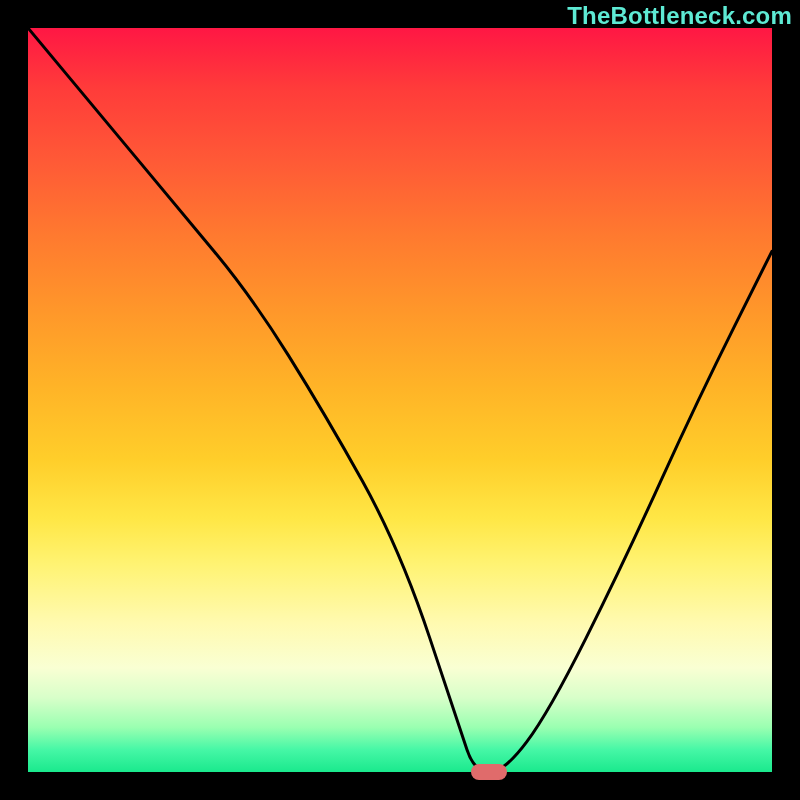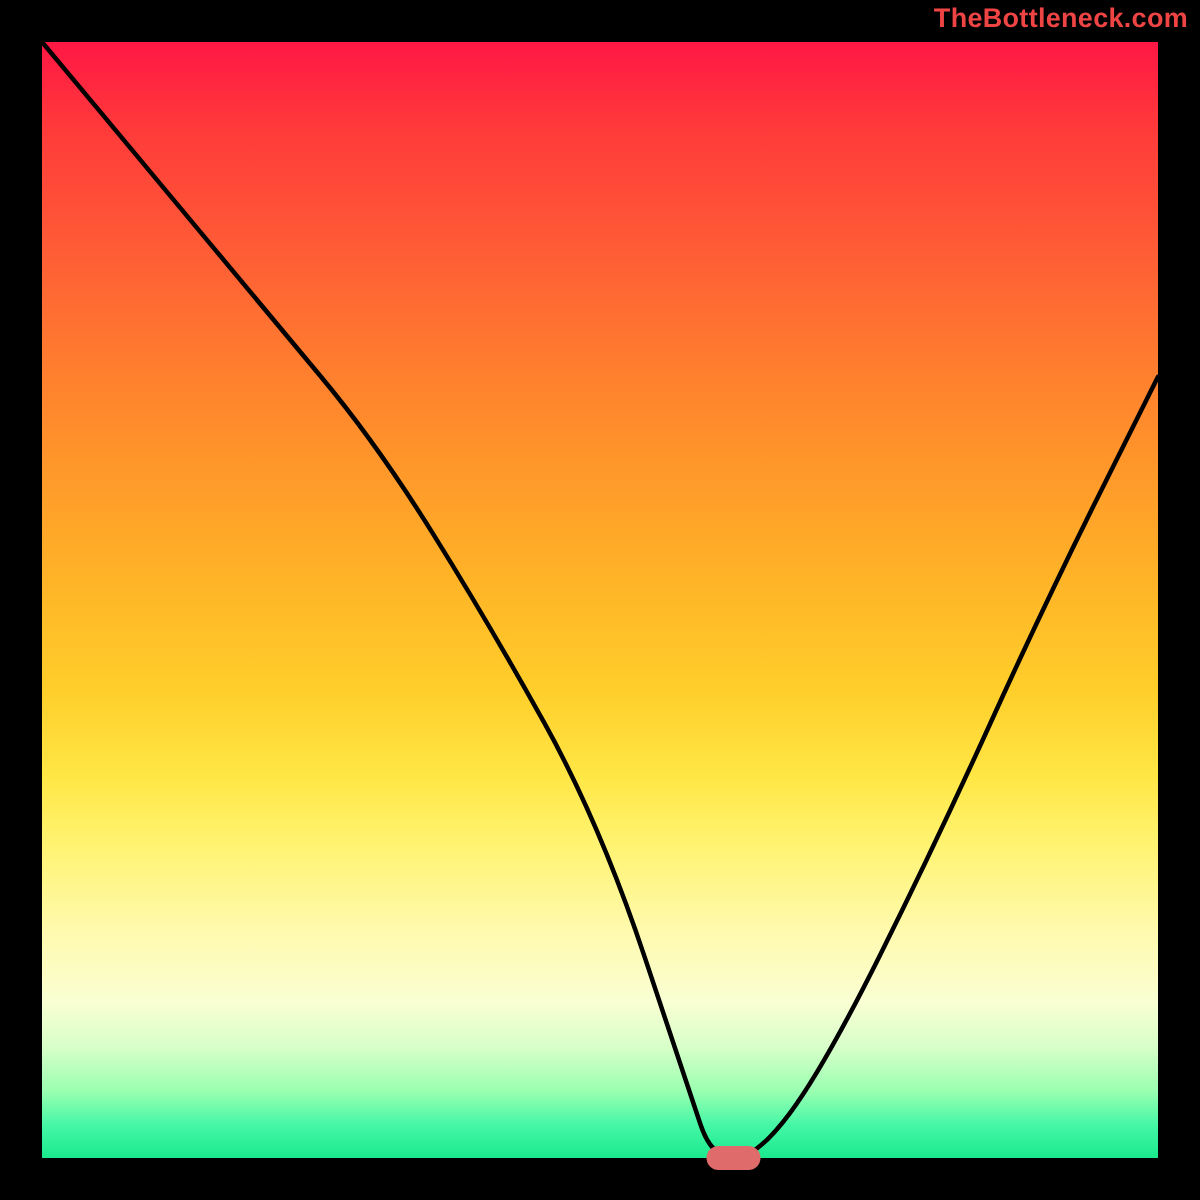--- a/index.html
+++ b/index.html
@@ -14,22 +14,22 @@
   .frame {
     position: relative;
     width: 800px;
     height: 800px;
     background: #000;
   }
   .watermark {
     position: absolute;
     top: 2px;
     right: 8px;
-    color: #ef4444;
-    font-size: 18px;
+    color: #5eead4;
+    font-size: 24px;
     font-weight: 600;
     letter-spacing: 0.2px;
     z-index: 20;
   }
   .plot-area {
     position: absolute;
     left: 28px;
     top: 28px;
     width: 744px;
     height: 744px;

